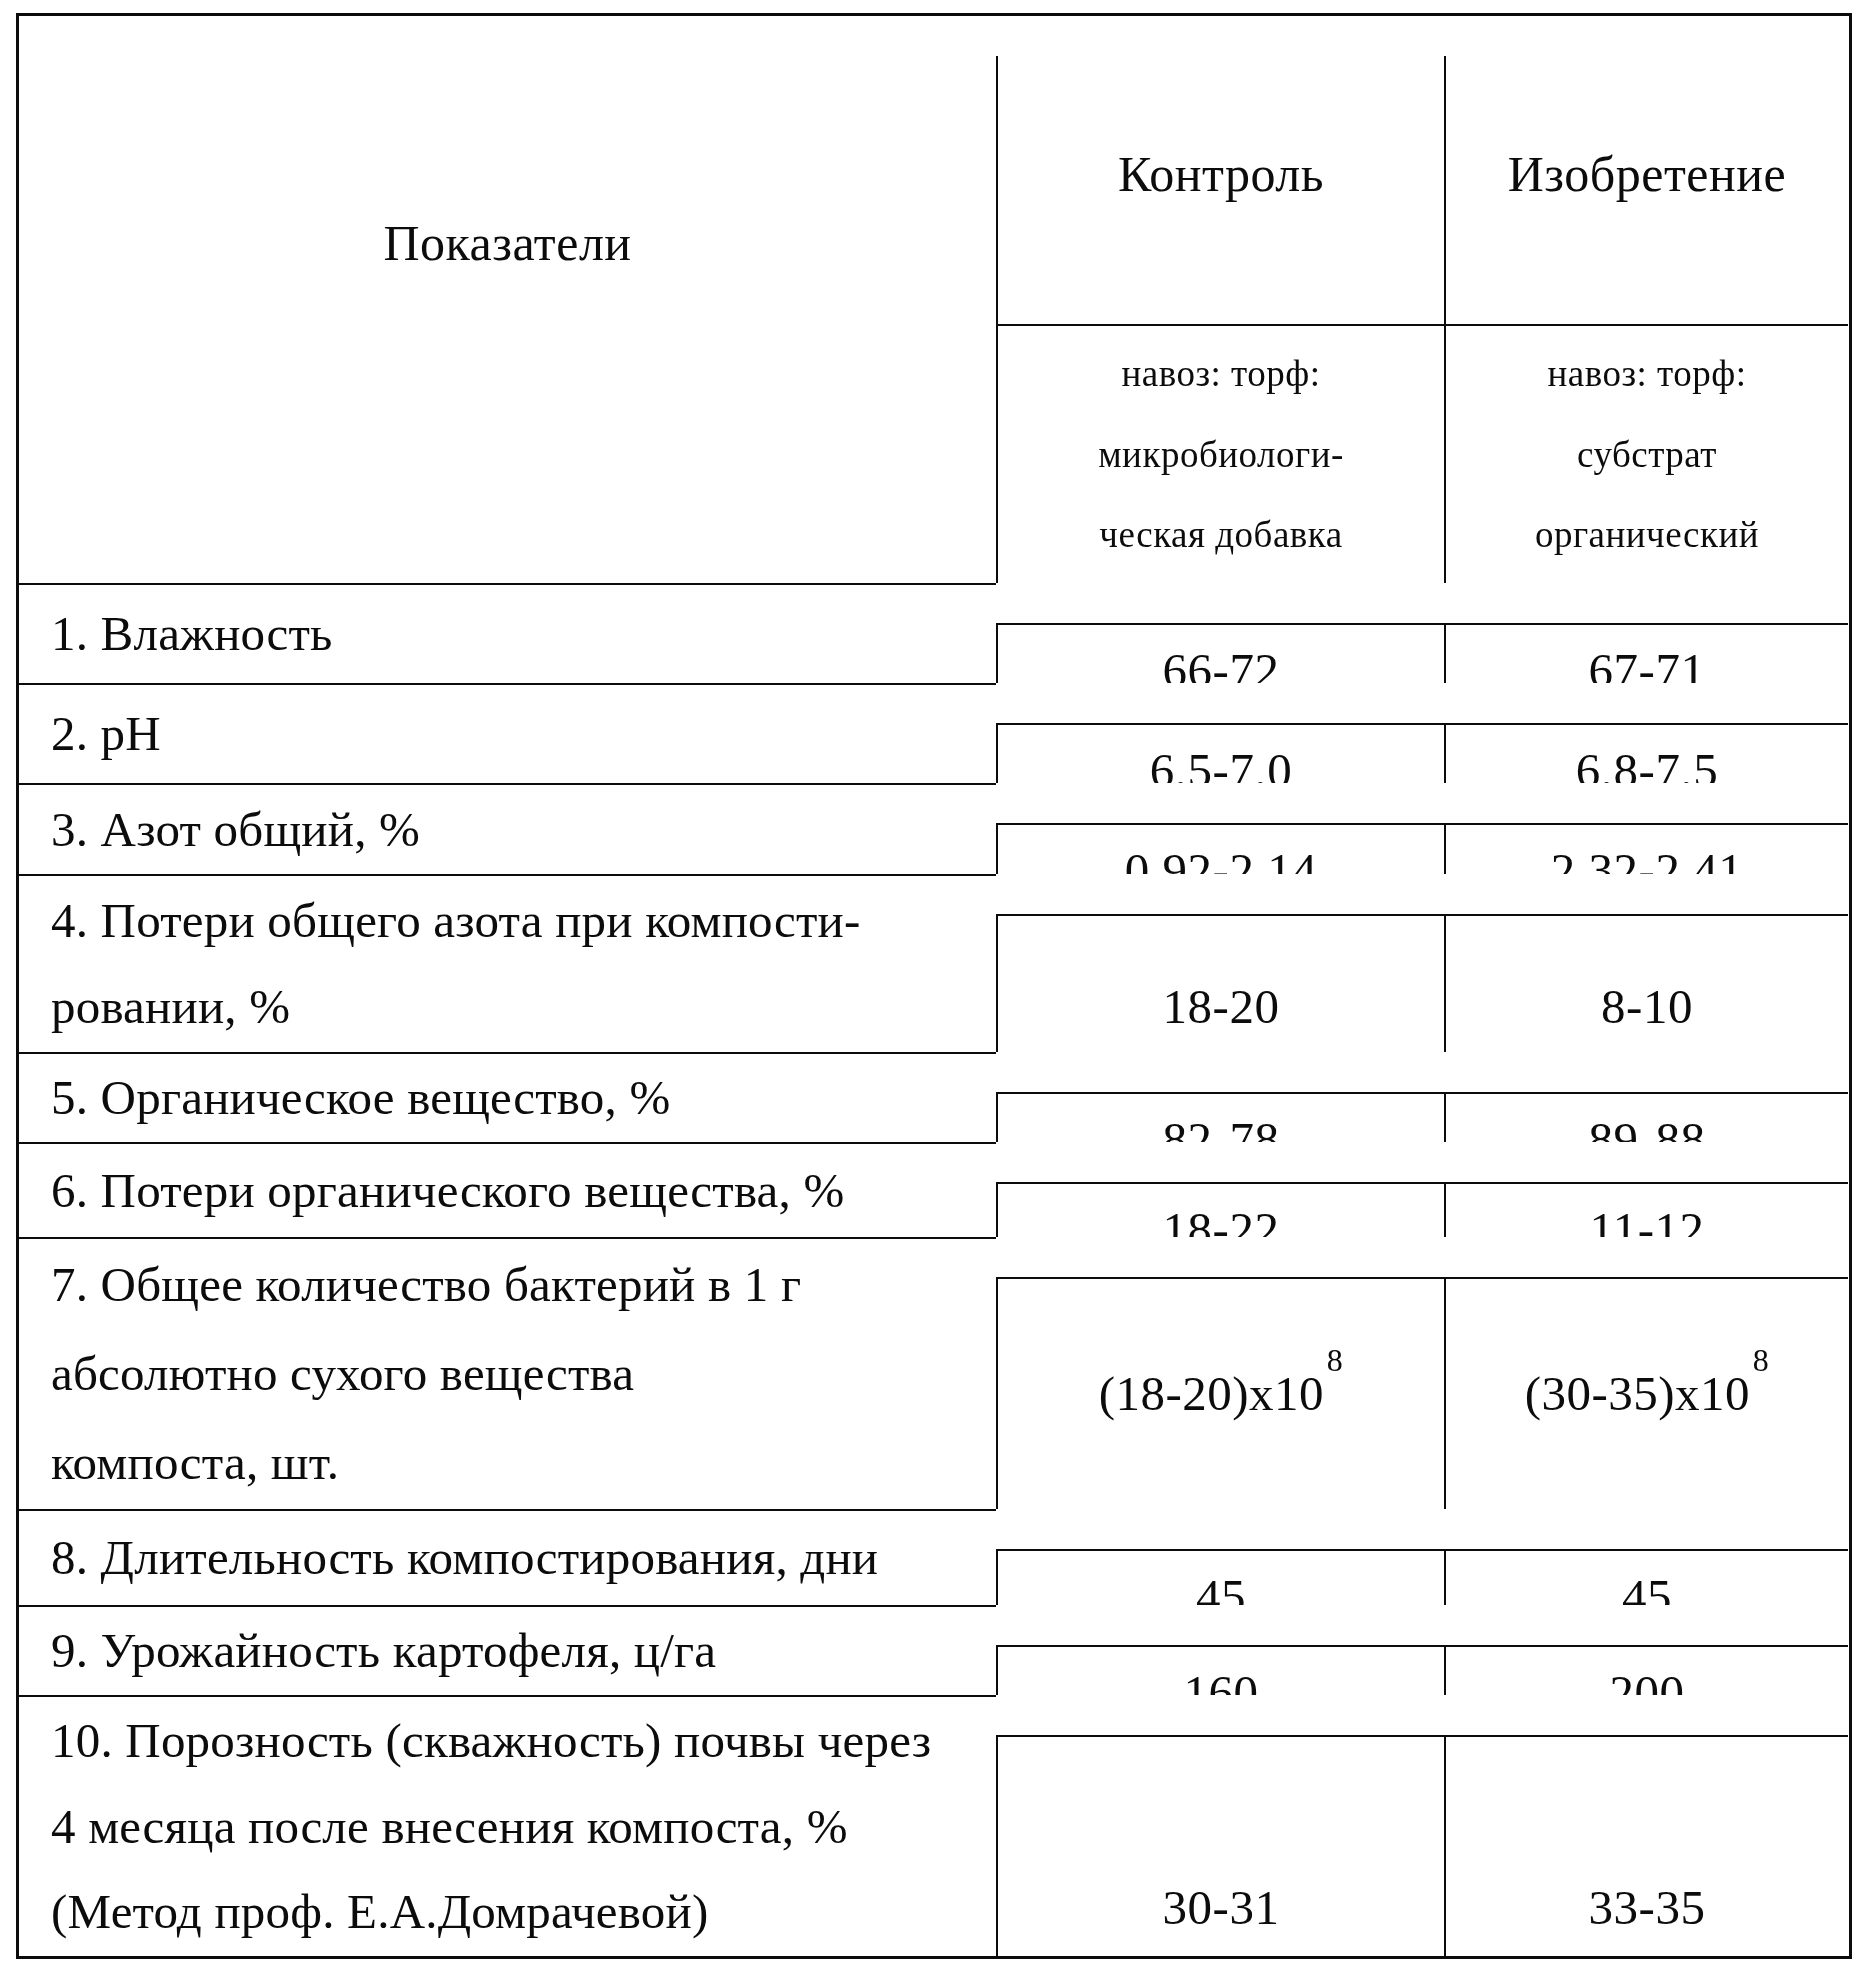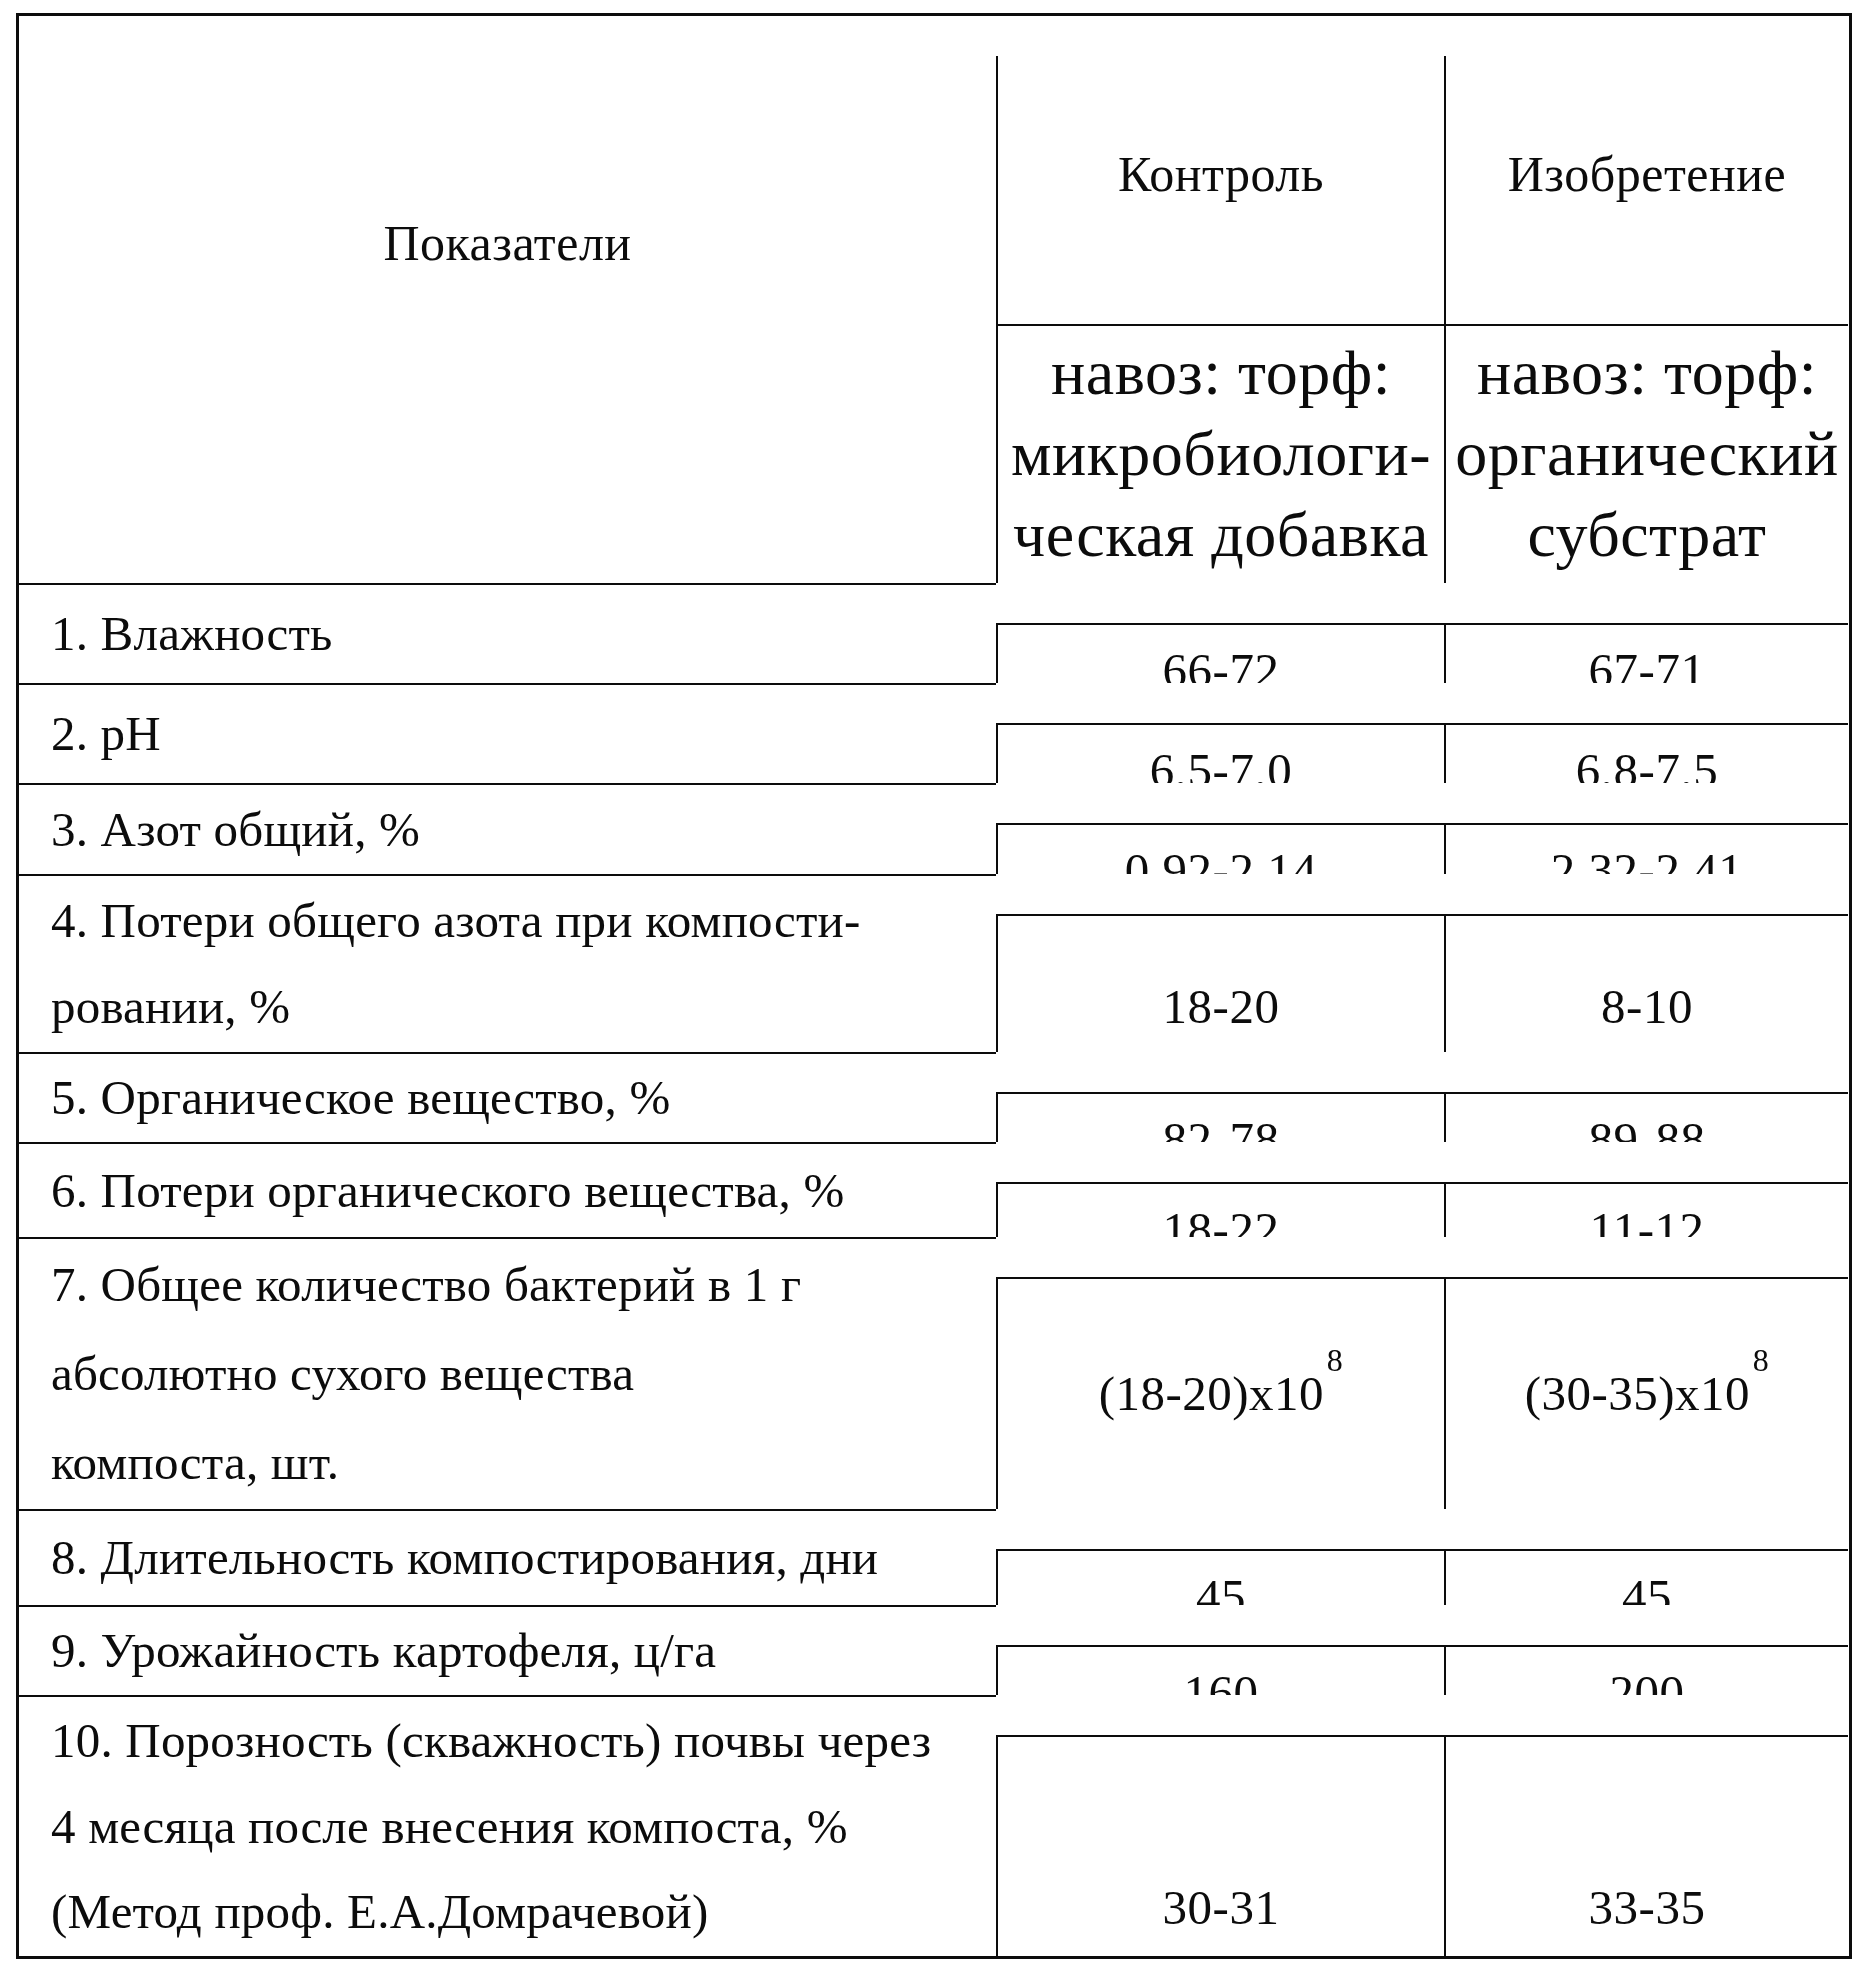--- a/index.html
+++ b/index.html
@@ -52,21 +52,21 @@
     padding-bottom: 32px;
     font-size: 50px;
     letter-spacing: 0.5px;
   }
   .hs { flex: 1; display: flex; flex-direction: column; padding: 7.2px 0; }
   .hsl {
     flex: 1;
     display: flex;
     align-items: center;
     justify-content: center;
-    font-size: 64px;
+    font-size: 37px;
     letter-spacing: 0.5px;
     white-space: nowrap;
   }
 
   
   .lab {
     display: flex;
     flex-direction: column;
     padding: 1.8px 18px 1.8px 32px;
   }
@@ -110,22 +110,22 @@
       <div class="hs">
         <div class="hsl">навоз: торф:</div>
         <div class="hsl">микробиологи-</div>
         <div class="hsl">ческая добавка</div>
       </div>
     </div>
     <div class="c hc bl">
       <div class="ht">Изобретение</div>
       <div class="hs">
         <div class="hsl">навоз: торф:</div>
+        <div class="hsl">субстрат</div>
         <div class="hsl">органический</div>
-        <div class="hsl">субстрат</div>
       </div>
     </div>
 
     <div class="c lab bt">
       <div class="ln">
           <span>1. Влажность</span>
         </div>
     </div>
     <div class="c val bl bt">
       <div class="vb">

